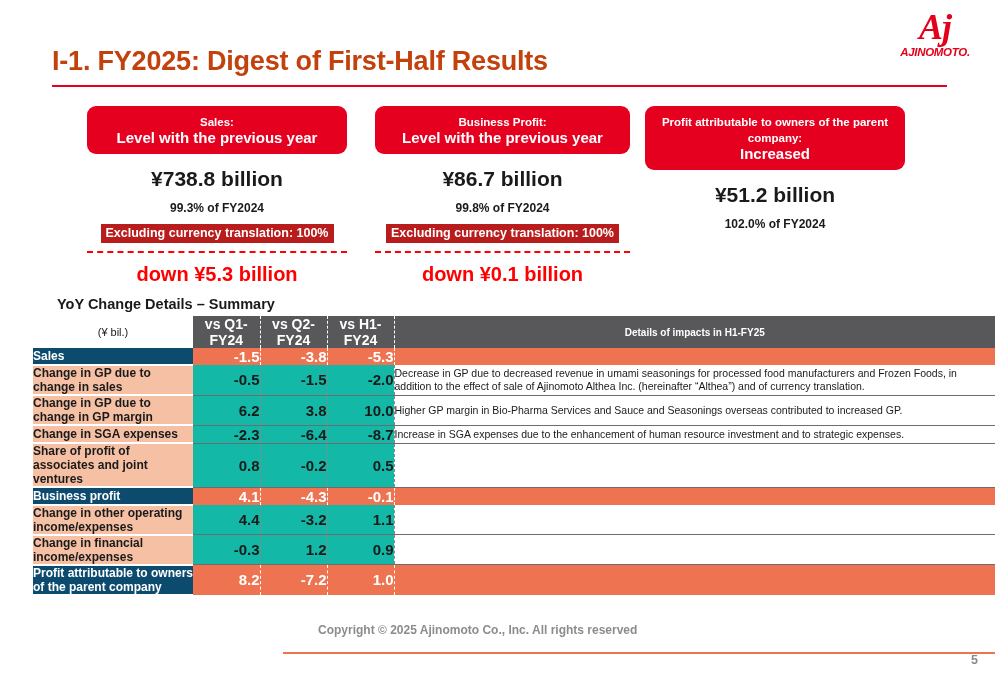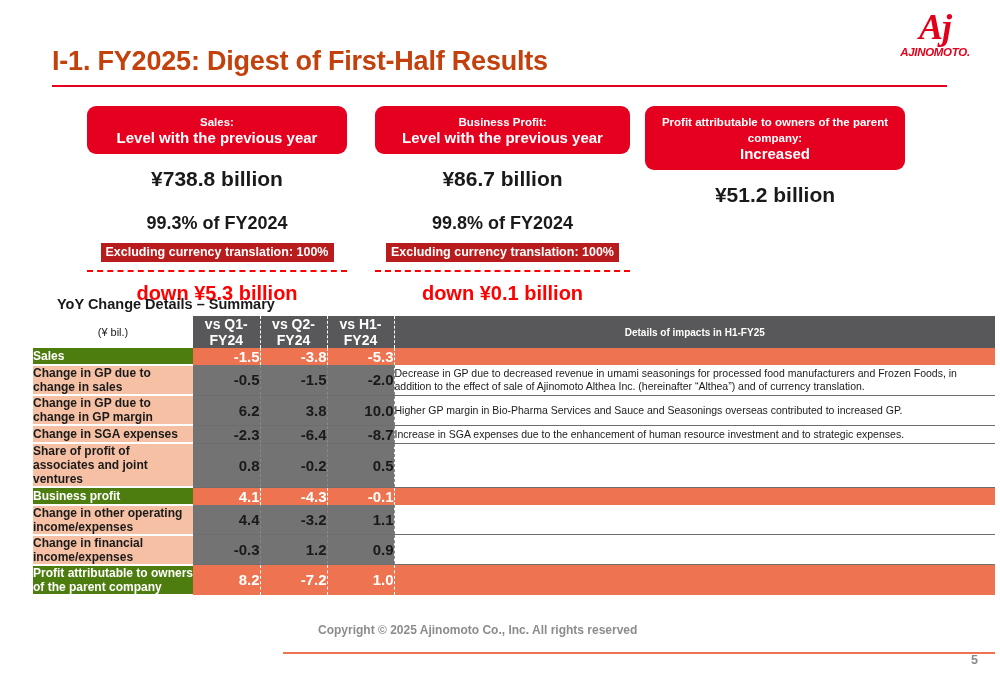--- a/index.html
+++ b/index.html
@@ -86,23 +86,23 @@
     font-size: 15px;
     font-weight: bold;
   }
   .kpi-amount {
     font-size: 21px;
     font-weight: bold;
     margin-top: 13px;
     color: #1a1a1a;
   }
   .kpi-ratio {
-    font-size: 18px;
-    font-weight: bold;
-    margin-top: 22px;
+    font-size: 12px;
+    font-weight: bold;
+    margin-top: 10px;
     color: #1a1a1a;
   }
   .kpi-excl {
     display: inline-block;
     background: #b91c1c;
     color: #ffffff;
     font-size: 12.5px;
     font-weight: bold;
     padding: 2px 5px 3px 5px;
     margin-top: 9px;
@@ -192,36 +192,36 @@
     padding: 4px 0 4px 11px;
     border-bottom: 2px solid #ffffff;
     line-height: 14px;
   }
   td.num {
     font-size: 15px;
     font-weight: bold;
     color: #1a1a1a;
     text-align: right;
     padding-right: 6px;
-    background: #737373;
+    background: #14b8a6;
     border-right: 1px dashed #888888;
     border-bottom: 1px solid #6d6d6d;
   }
   td.details {
     font-size: 10.5px;
     color: #1a1a1a;
     background: #ffffff;
     padding: 3px 6px 3px 5px;
     line-height: 13px;
     border-bottom: 1px solid #6d6d6d;
   }
 
   
   tr.hl td.label {
-    background: #4d7c0f;
+    background: #0c4a6e;
     color: #ffffff;
     margin-left: 20px;
   }
   tr.hl td.num {
     background: #ee7350;
     color: #ffffff;
     border-bottom: none;
     border-right: 1px dashed #ffffff;
   }
   tr.hl td.details {
@@ -292,20 +292,21 @@
   <div class="kpi-dash"></div>
   <div class="kpi-down">down ¥0.1 billion</div>
 </div>
 
 <div class="kpi" id="kpi-parent">
   <div class="kpi-pill">
     <div class="small">Profit attributable to owners of the parent company:</div>
     <div class="big">Increased</div>
   </div>
   <div class="kpi-amount">¥51.2 billion</div>
+  <div class="kpi-ratio">102.0% of FY2024</div>
 </div>
 
 <div id="table-caption">YoY Change Details – Summary</div>
 
 <table id="yoy-table">
   <colgroup>
     <col class="c-label">
       <col class="c-num">
       <col class="c-num">
       <col class="c-num">

